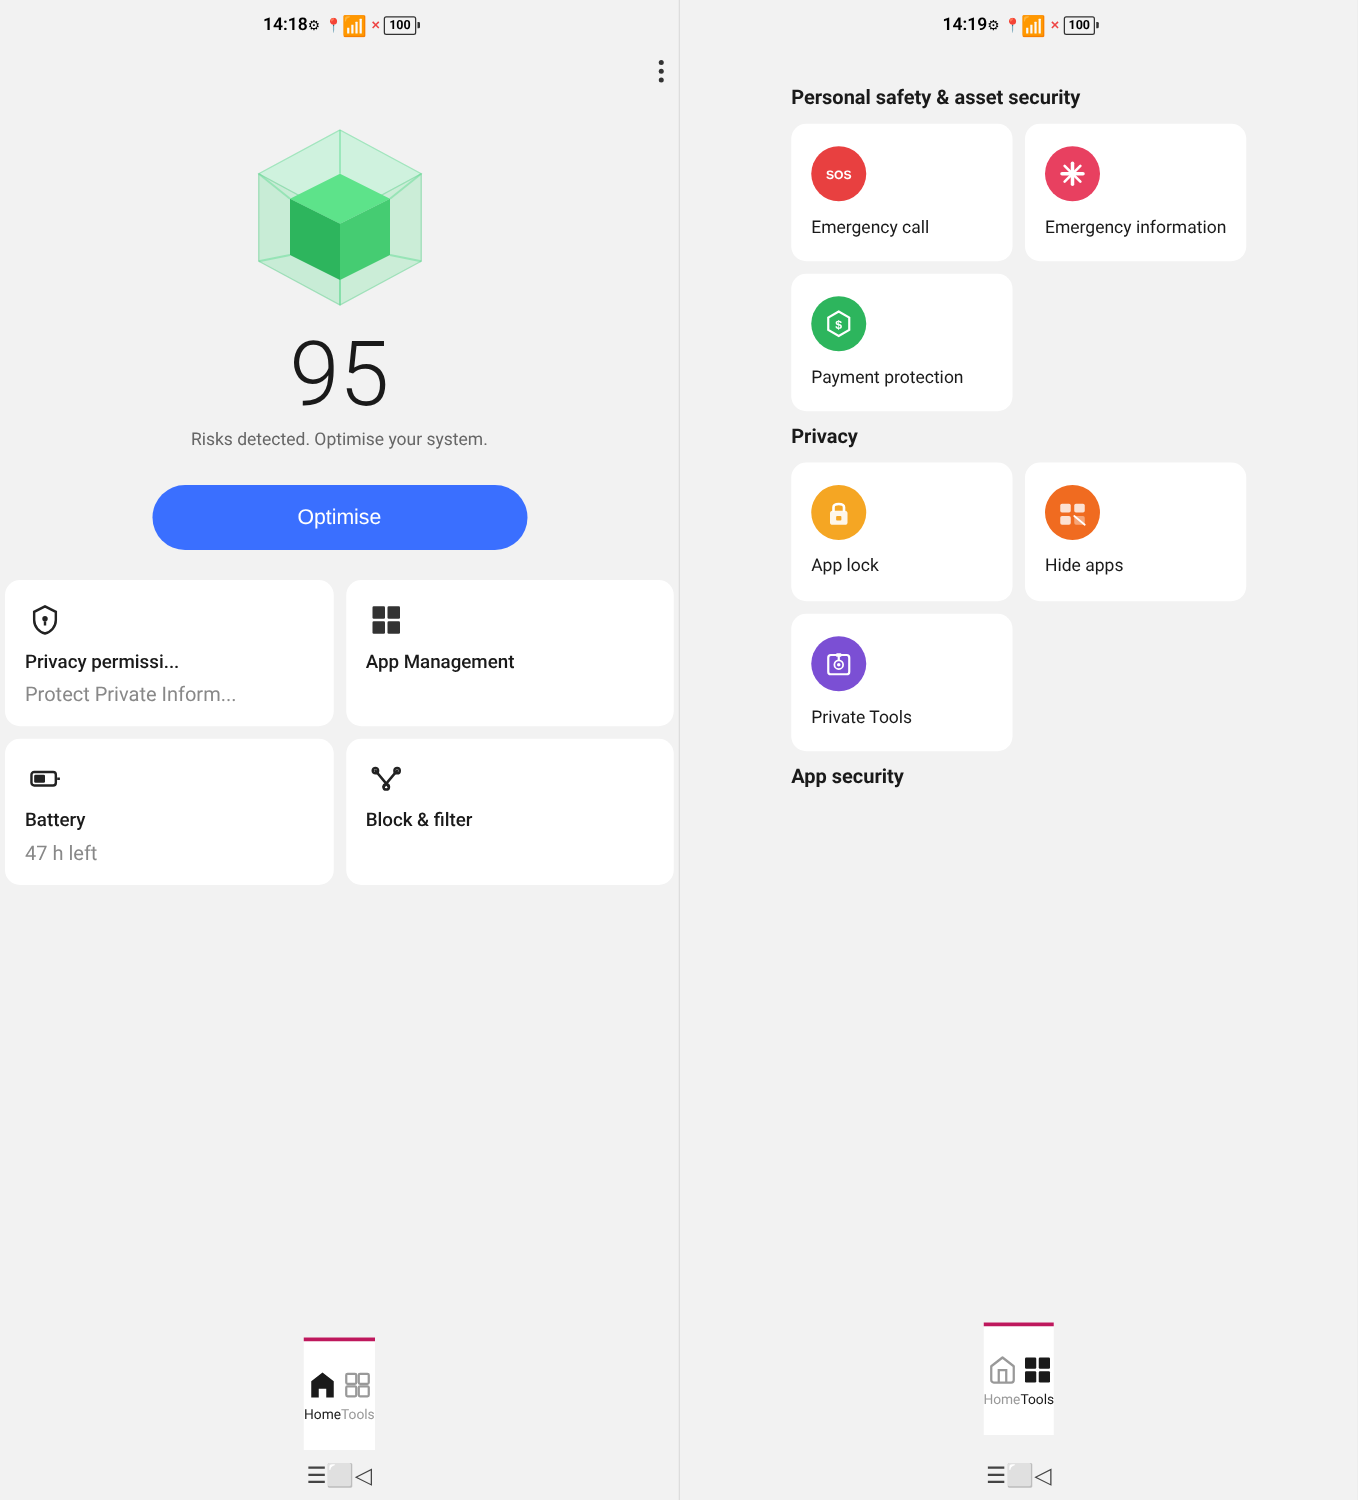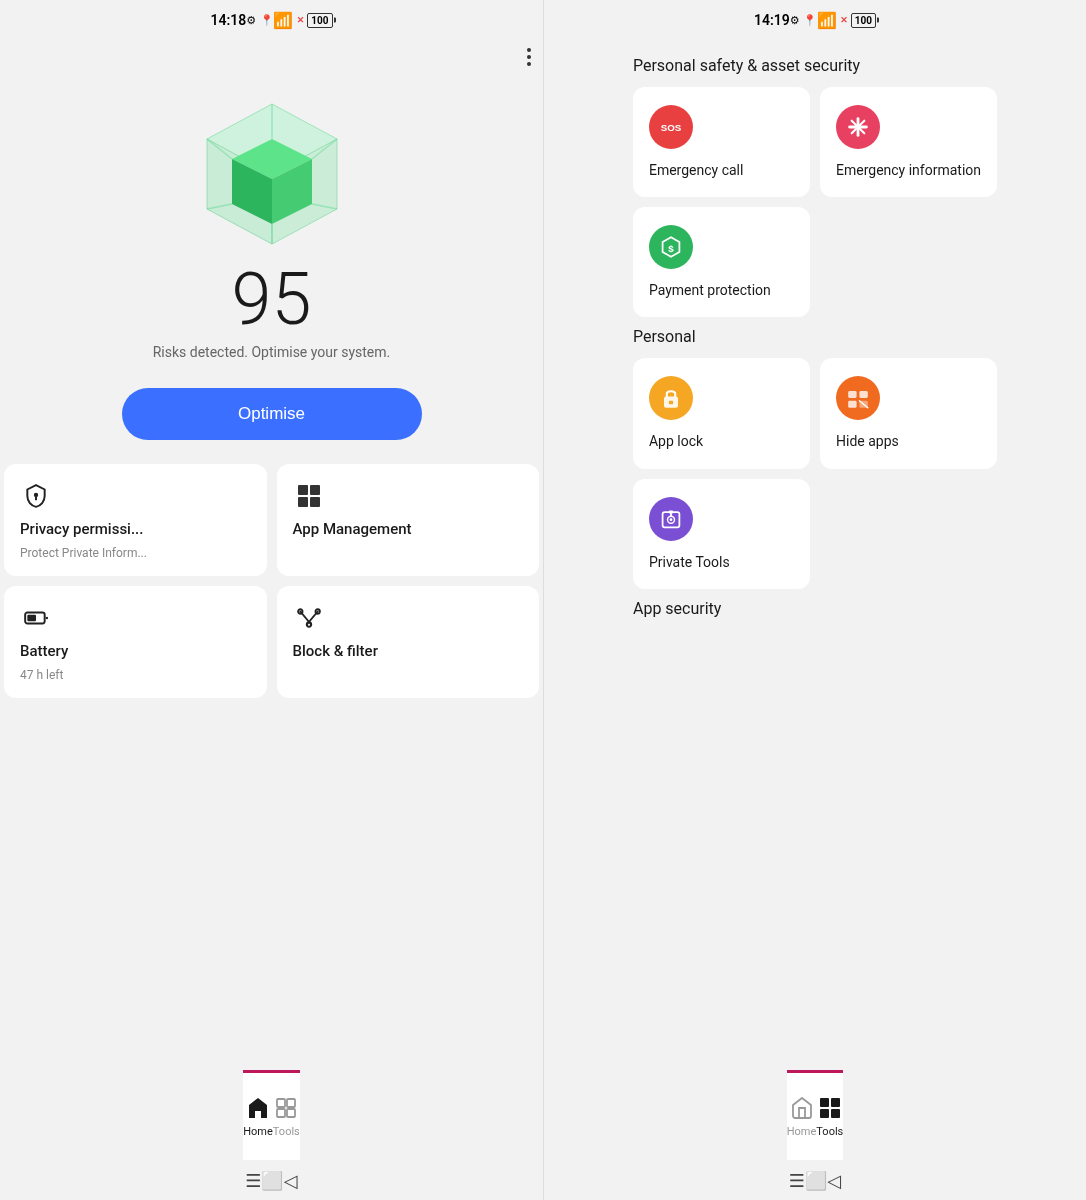--- a/index.html
+++ b/index.html
@@ -176,21 +176,21 @@
       display: flex;
       align-items: center;
       justify-content: center;
     }
     .grid-item-title {
       font-size: 15px;
       font-weight: 500;
       color: #1a1a1a;
     }
     .grid-item-subtitle {
-      font-size: 12px;
+      font-size: 16px;
       color: #888;
     }
 
     
     .bottom-nav {
       height: 90px;
       background: white;
       display: flex;
       align-items: center;
       justify-content: space-around;
@@ -229,31 +229,32 @@
     }
     .sys-nav-icon {
       font-size: 18px;
       color: #444;
     }
 
     
     .right-panel {
       background: #f2f2f2;
       border-left: 1px solid #ddd;
+      gap: 12px;
     }
 
     .right-content {
       flex: 1;
       overflow-y: auto;
       padding: 10px 16px;
     }
 
     .section-header {
       font-size: 16px;
-      font-weight: 400;
+      font-weight: 700;
       color: #1a1a1a;
       margin-bottom: 12px;
       margin-top: 10px;
     }
 
     .cards-grid {
       display: grid;
       grid-template-columns: 1fr 1fr;
       gap: 10px;
       margin-bottom: 10px;
@@ -506,21 +507,21 @@
         <div class="card-icon-circle payment-green">
           <svg viewBox="0 0 40 40" width="28" height="28" fill="none">
             <path d="M20 6 L8 13 L8 27 L20 34 L32 27 L32 13 Z" stroke="white" stroke-width="2.5" fill="none"></path>
             <text x="50%" y="57%" text-anchor="middle" dominant-baseline="middle" font-size="14" font-weight="bold" font-family="sans-serif" fill="white">$</text>
           </svg>
         </div>
         <span class="card-label">Payment protection</span>
       </div>
     </div>
 
-    <div class="section-header">Personal</div>
+    <div class="section-header">Privacy</div>
 
     <div class="cards-grid">
 
       <div class="card">
         <div class="card-icon-circle applock-orange">
           <svg viewBox="0 0 40 40" width="28" height="28" fill="none">
             <rect x="10" y="18" width="20" height="16" rx="3" fill="white" opacity="0.9"></rect>
             <path d="M14 18 V14 C14 9 26 9 26 14 V18" stroke="white" stroke-width="3" fill="none" stroke-linecap="round"></path>
             <rect x="17" y="24" width="6" height="5" rx="1" fill="#f5a623"></rect>
           </svg>

